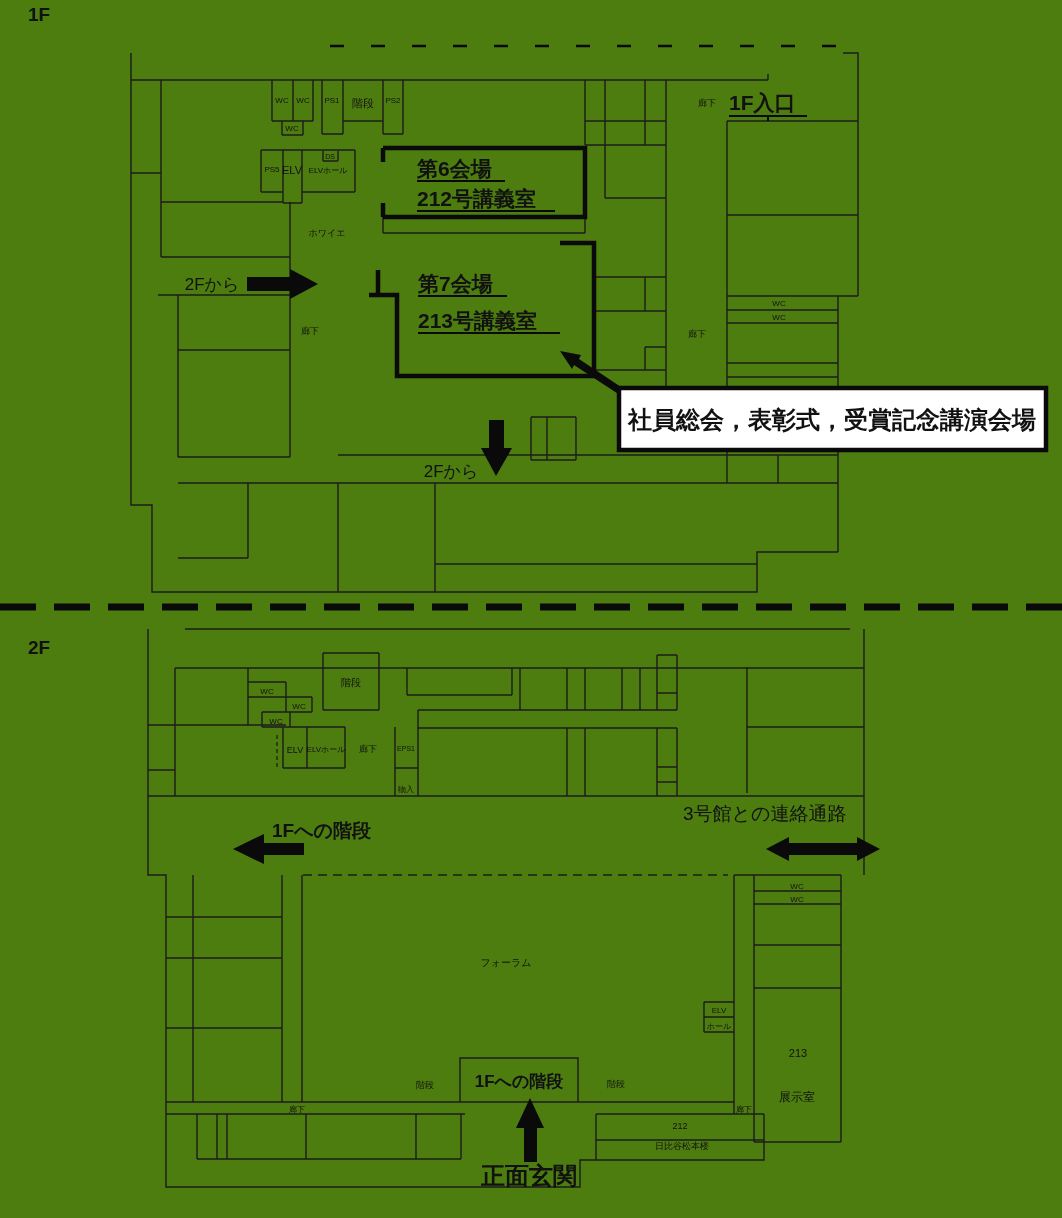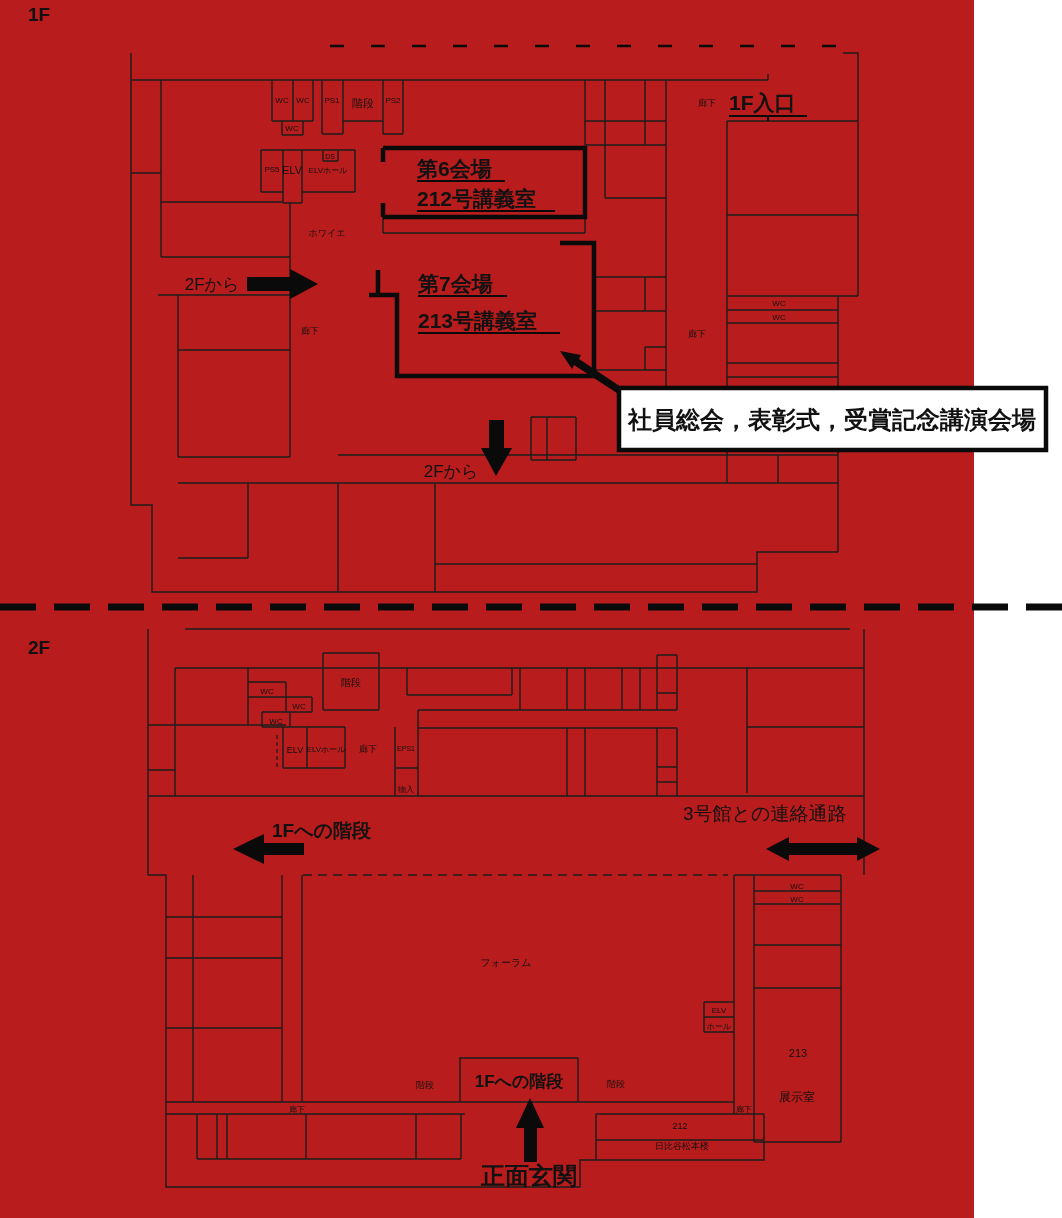--- a/index.html
+++ b/index.html
@@ -1,16 +1,16 @@
 <!DOCTYPE html>
 <html><head>
 <meta charset="utf-8">
 <style>
   html,body{margin:0;padding:0;background:#ffffff;}
-  .page{width:974px;height:1218px;position:relative;background:#b91c1c;}
+  .page{width:1062px;height:1218px;position:relative;background:#4d7c0f;}
   svg text{font-family:"Liberation Sans","DejaVu Sans",sans-serif;fill:#111;}
   .m{text-anchor:middle;}
   .b{font-weight:700;}
   .s7{font-size:7px;} .s8{font-size:8px;} .s9{font-size:9px;} .s10{font-size:10px;}
   .s11{font-size:11px;} .s12{font-size:12px;} .s17{font-size:17px;}
   .s19{font-size:19px;} .s21{font-size:21px;} .s24{font-size:24px;}
   .wall{stroke:#1c1c1c;stroke-width:1.4;fill:none;}
   .wallthick{stroke:#0a0a0a;stroke-width:4.5;fill:none;}
   .uline{stroke:#0a0a0a;stroke-width:2;fill:none;}
   .arrow{fill:#0a0a0a;stroke:none;}

